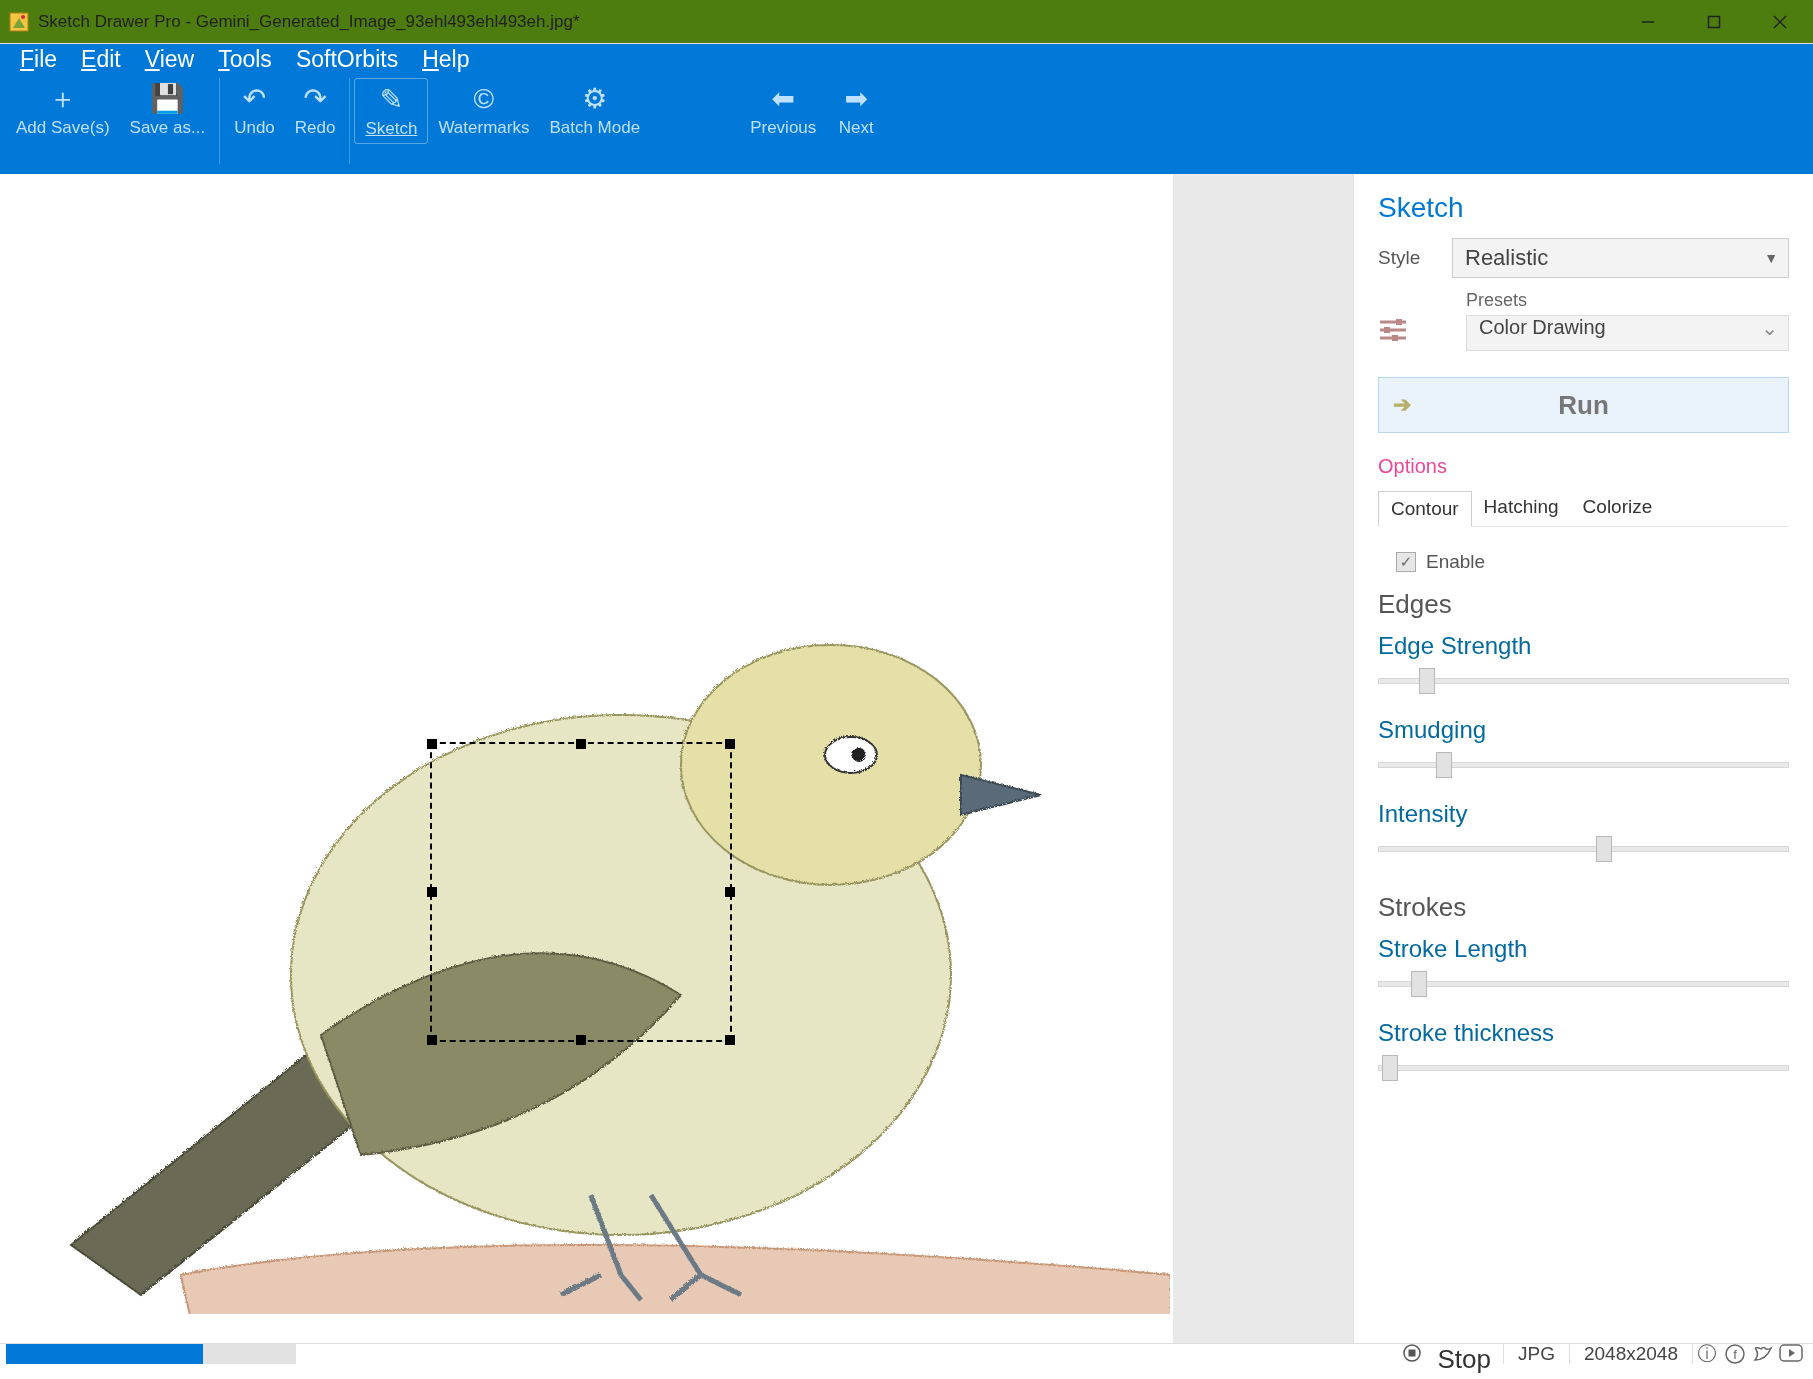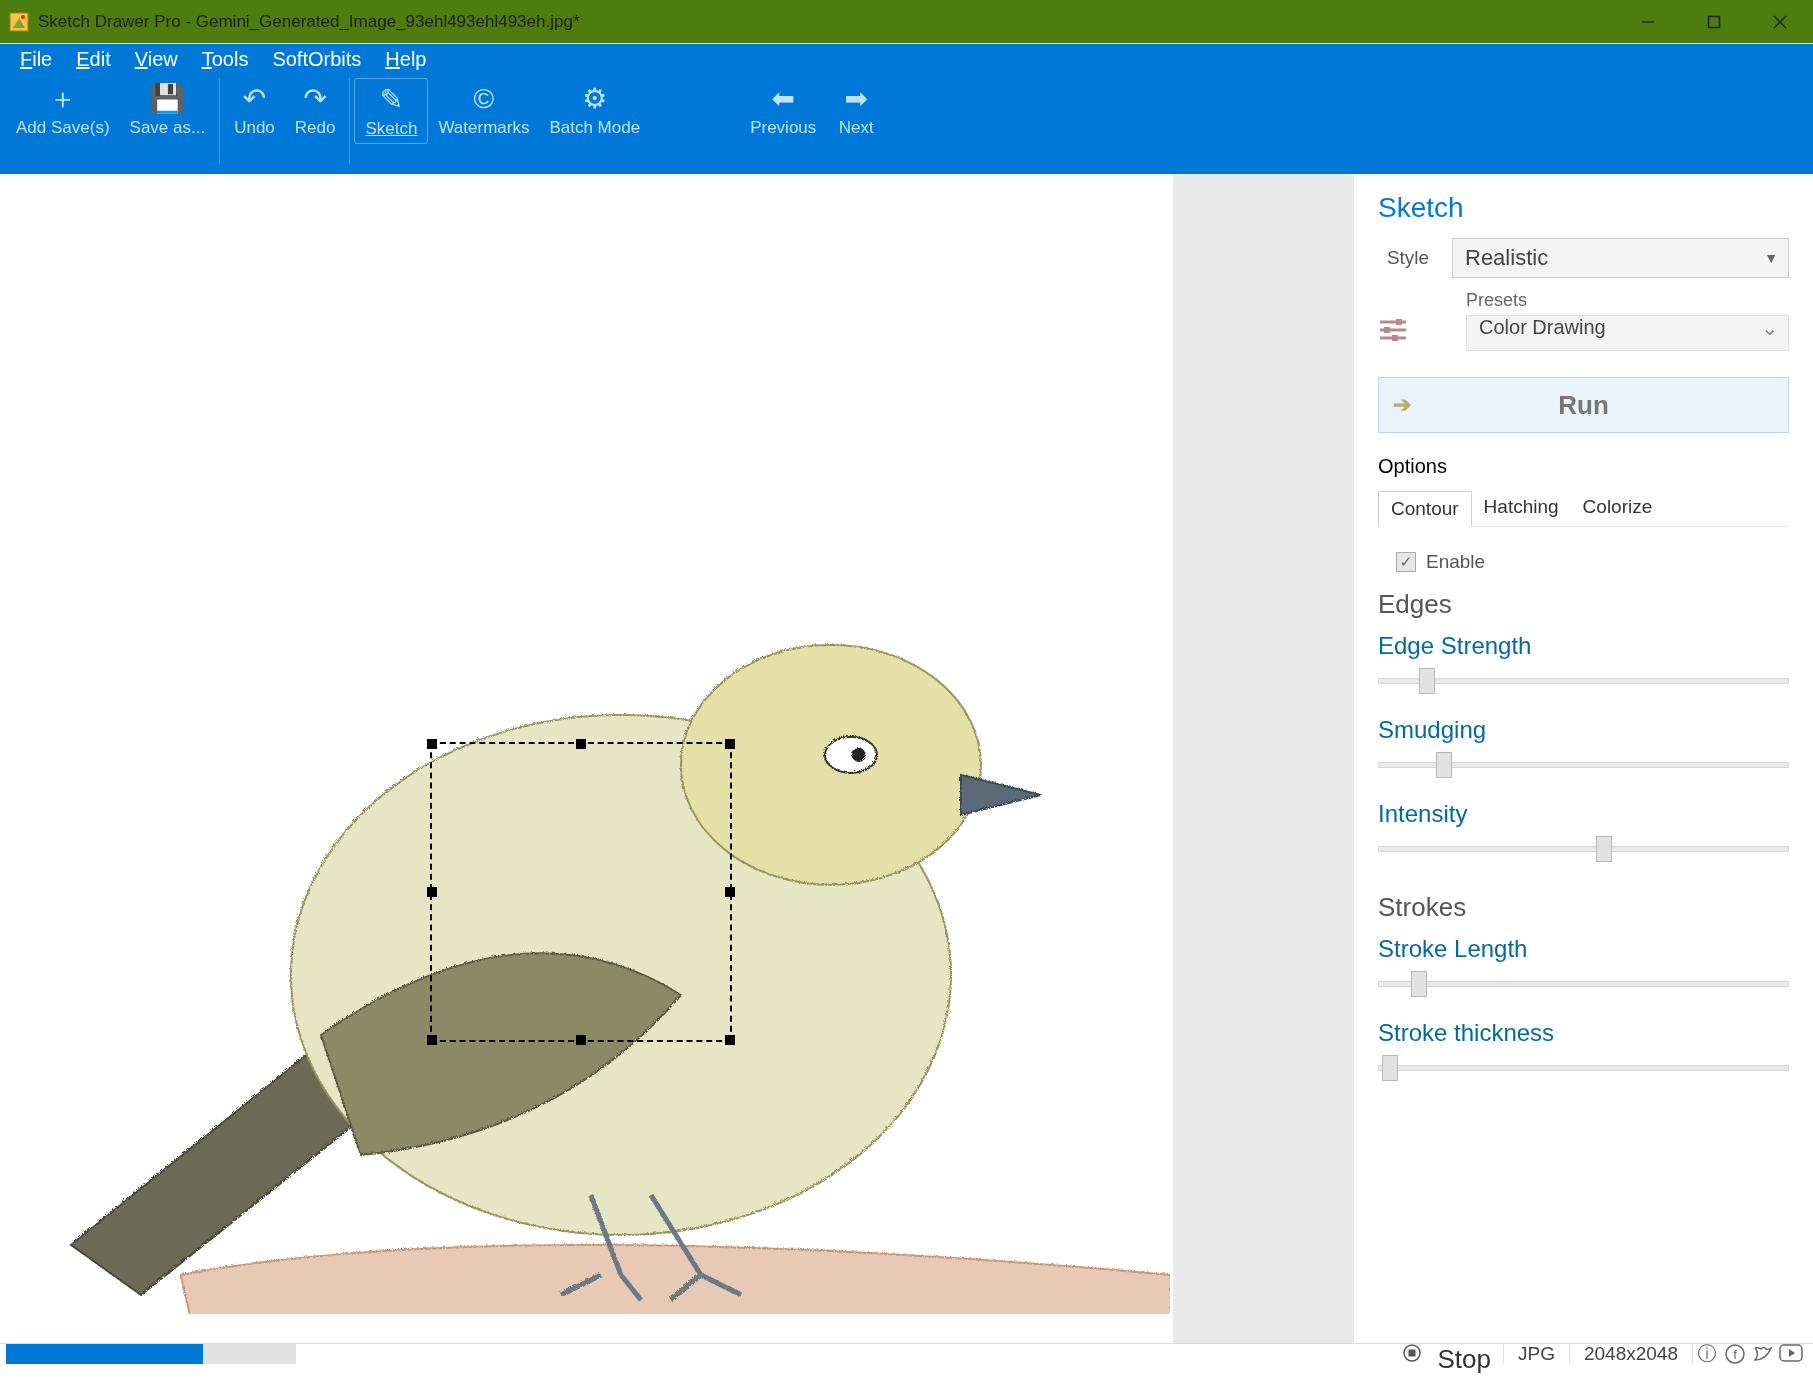--- a/index.html
+++ b/index.html
@@ -2,43 +2,43 @@
 <html><head>
 <meta charset="utf-8">
 <style>
 * { margin:0; padding:0; box-sizing:border-box; font-family:"Segoe UI",Tahoma,sans-serif; user-select:none; }
 html,body{width:1813px;height:1379px;overflow:hidden;background:#fff;}
 .titlebar{height:44px;background:#4d7c0f;display:flex;align-items:center;padding:0 0 0 8px;border-bottom:1px solid #ddd;}
 .titlebar .icon-app{width:22px;height:22px;margin-right:8px;display:flex;align-items:center;justify-content:center;}
 .titlebar .title{font-size:17px;color:#222;flex:1;}
 .titlebar .winbtn{width:66px;height:44px;display:flex;align-items:center;justify-content:center;cursor:pointer;}
 .menubar{height:30px;background:#0078d7;display:flex;align-items:center;padding:0 8px;color:#fff;}
-.menubar .mi{padding:4px 12px;font-size:20px;cursor:pointer;}
+.menubar .mi{padding:4px 12px;font-size:23px;cursor:pointer;}
 .menubar .mi u{text-decoration:underline;}
 .ribbon{height:100px;background:#0078d7;display:flex;align-items:flex-start;padding:4px 6px;color:#cfe8ff;}
 .rbtn{display:flex;flex-direction:column;align-items:center;justify-content:flex-start;padding:4px 10px;font-size:17px;cursor:pointer;min-width:60px;text-align:center;line-height:1.15;color:#bfe0ff;}
 .rbtn .ic{height:34px;display:flex;align-items:center;justify-content:center;font-size:28px;margin-bottom:2px;}
 .rbtn.active{border:1px solid rgba(255,255,255,.35);border-radius:3px;}
 .rsep{width:1px;height:86px;background:rgba(255,255,255,.25);margin:0 4px;}
 .main{display:flex;height:calc(100% - 44px - 30px - 100px - 36px);}
 .canvas{flex:1;position:relative;background:#fff;overflow:hidden;}
 .splitgap{width:180px;background:#e9e9e9;}
 .side{width:460px;background:#fff;border-left:1px solid #e2e2e2;padding:18px 24px 0 24px;display:flex;flex-direction:column;overflow:auto;}
 .side h1{color:#0078d7;font-weight:400;font-size:28px;margin-bottom:14px;}
 .row{display:flex;align-items:center;margin-bottom:10px;gap:14px;}
-.lbl{width:60px;font-size:19px;color:#555;text-align:center;}
+.lbl{width:60px;font-size:19px;color:#555;}
 .select{flex:1;height:40px;border:1px solid #ccc;background:#f3f3f3;display:flex;align-items:center;padding:0 12px;font-size:22px;color:#444;position:relative;}
 .select .caret{position:absolute;right:10px;top:50%;transform:translateY(-50%);font-size:14px;color:#666;}
 .presets-lbl{font-size:18px;color:#666;margin:2px 0 4px 88px;}
 .sel2{margin-left:88px;height:36px;background:#f3f3f3;border:1px solid #ddd;display:flex;padding:0 12px;font-size:20px;color:#444;position:relative;}
 .sel2 .caret{position:absolute;right:10px;color:#888;}
 .slider-ic{width:34px;height:30px;}
 .runbtn{margin-top:16px;height:56px;border:1px solid #b8d6f0;background:#eaf3fc;display:flex;align-items:center;justify-content:center;font-size:26px;color:#777;font-weight:600;cursor:pointer;position:relative;}
 .runbtn .arrow{position:absolute;left:14px;font-size:22px;color:#b8b06a;}
-.opts{margin-top:22px;font-size:20px;color:#000000;}
+.opts{margin-top:22px;font-size:20px;color:#ec4899;}
 .tabs{display:flex;margin-top:12px;border-bottom:1px solid #e5e5e5;}
 .tab{padding:6px 12px;font-size:19px;color:#333;cursor:pointer;}
 .tab.active{border:1px solid #cfcfcf;border-bottom:1px solid #fff;position:relative;top:1px;background:#fff;}
 .enable{display:flex;align-items:center;gap:10px;margin:24px 0 10px 18px;font-size:19px;color:#555;}
 .chk{width:20px;height:20px;border:1px solid #aaa;background:#e6e6e6;display:flex;align-items:center;justify-content:center;font-size:15px;color:#666;}
 .grp-title{font-size:26px;color:#555;margin:6px 0 2px 0;}
 .param{font-size:24px;color:#0369a1;margin:10px 0 4px 0;}
 .slider{position:relative;height:26px;margin:4px 0 12px 0;}
 .track{position:absolute;left:0;right:0;top:50%;height:6px;background:#e9e9e9;border:1px solid #d6d6d6;transform:translateY(-50%);}    
 .thumb{position:absolute;top:50%;width:16px;height:26px;background:#e2e2e2;border:1px solid #b8b8b8;transform:translate(-50%,-50%);}    

